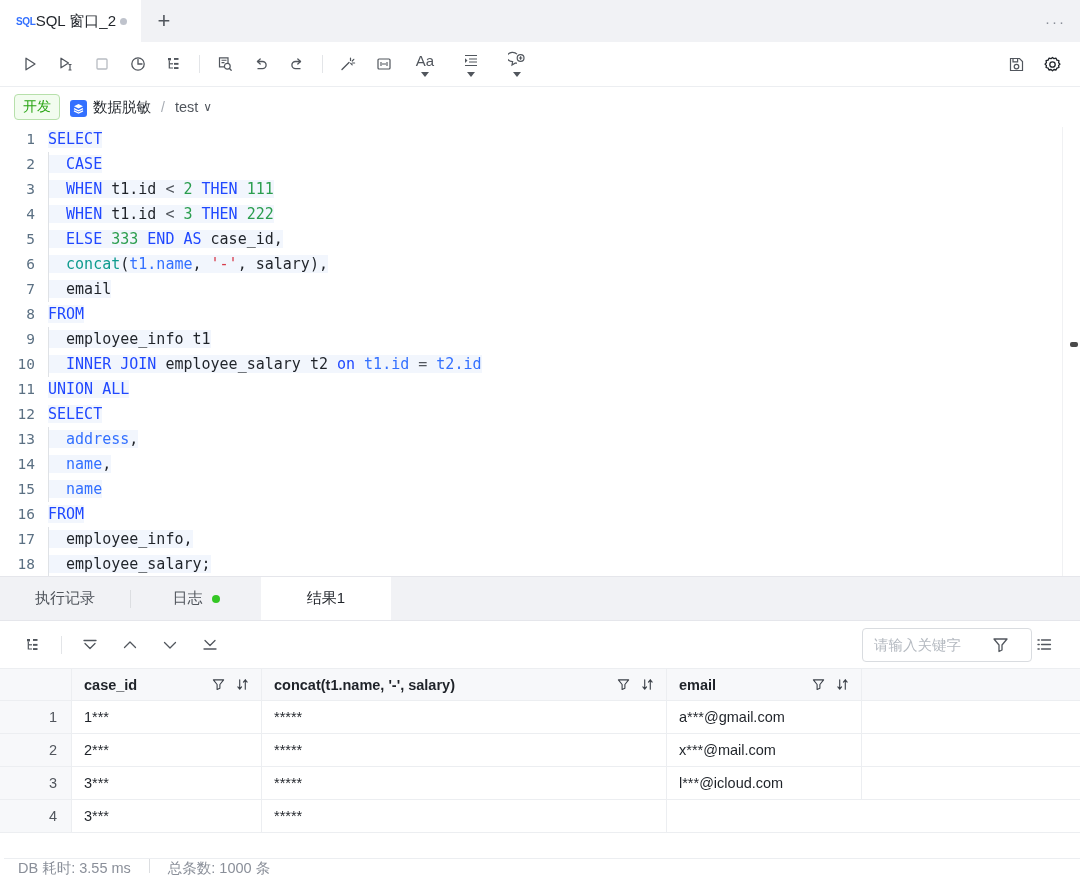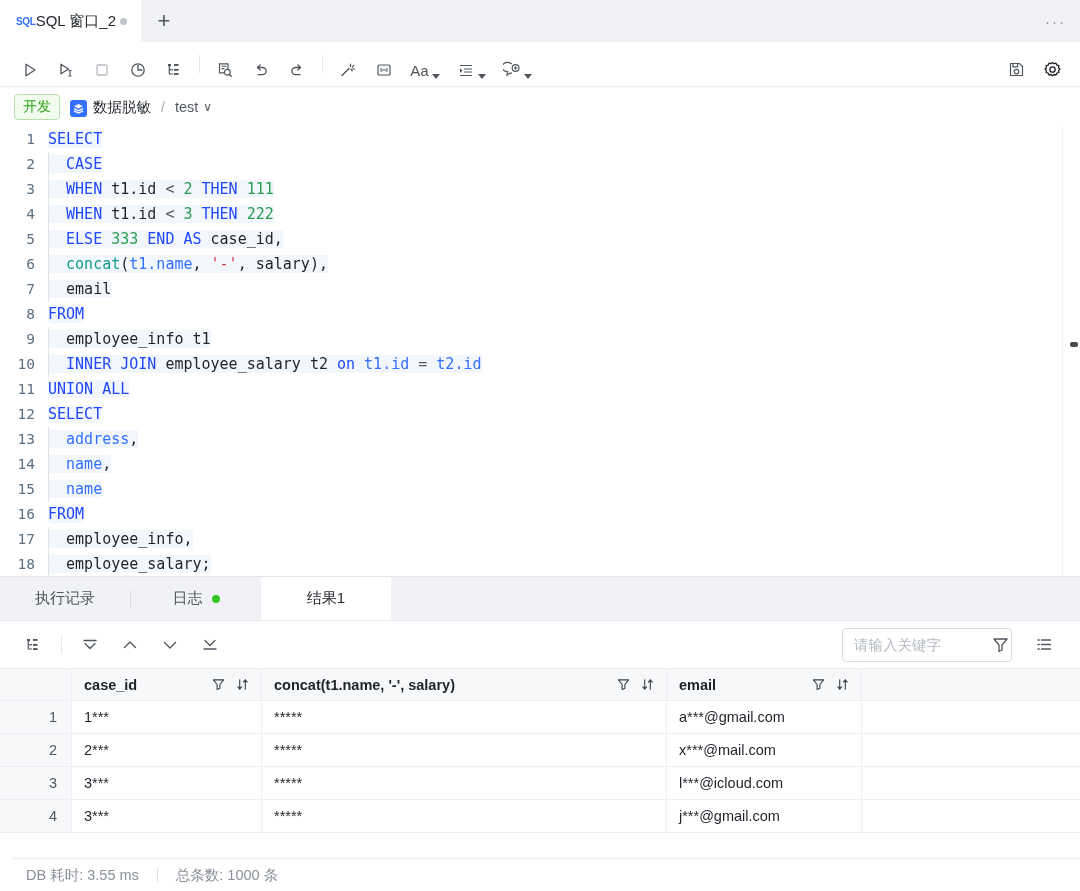--- a/index.html
+++ b/index.html
@@ -42,22 +42,22 @@
 
   
   .toolbar {
     height: 45px; background: #ffffff;
     border-bottom: 1px solid #eceef1;
     display: flex; align-items: center; padding: 0 12px;
     position: relative;
   }
   .tb-btn {
     width: 36px; height: 30px;
-    display: flex; align-items: flex-end; justify-content: center;
-    cursor: pointer; color: #51565d; border-radius: 4px;
+    display: flex; align-items: center; justify-content: center;
+    cursor: pointer; color: #51565d; border-radius: 4px; flex-direction: column;
   }
   .tb-btn.wide { width: 46px; gap: 3px; }
   .tb-sep { width: 1px; height: 18px; background: #e3e5e8; margin: 0 7px; }
   .tb-caret {
     width: 0; height: 0;
     border-left: 4px solid transparent; border-right: 4px solid transparent;
     border-top: 5px solid #51565d;
   }
   .tb-right { position: absolute; right: 10px; display: flex; align-items: center; }
 
@@ -134,21 +134,21 @@
   
   .restool {
     height: 48px; background: #fff; display: flex; align-items: center;
     padding: 0 14px; gap: 2px; position: relative;
     border-bottom: 1px solid #eceef1;
   }
   .rt-btn {
     width: 38px; height: 30px; display: flex; align-items: center;
     justify-content: center; cursor: pointer; color: #51565d;
   }
-  .search-wrap { position: absolute; right: 68px; display: flex; align-items: center; }
+  .search-wrap { position: absolute; right: 48px; display: flex; align-items: center; }
   .search-box {
     display: flex; align-items: center; height: 34px;
     border: 1px solid #d9dce0; border-radius: 4px; overflow: hidden;
     background: #fff; width: 170px;
   }
   .search-box input {
     border: 0; outline: 0; height: 100%; flex: 1;
     padding: 0 11px; font-size: 14.5px; color: #1f2329;
     font-family: "Liberation Sans", sans-serif; background: transparent;
   }
@@ -174,22 +174,22 @@
   .ghead .gcell { font-weight: bold; color: #1f2329; }
   .c1 { width: 190px; flex: none; }
   .c2 { width: 405px; flex: none; }
   .c3 { width: 195px; flex: none; }
   .c4 { flex: 1; }
   .hd-icons { margin-left: auto; display: flex; align-items: center; gap: 11px; color: #51565d; }
   .hd-ic { cursor: pointer; display: flex; }
 
   
   .statusbar {
-    position: absolute; left: 12px; right: 0; bottom: 0; height: 33px;
-    background: #fff; display: flex; align-items: center;
+    position: absolute; left: 4px; right: 0; bottom: 0; height: 33px;
+    background: #fff; display: flex; align-items: flex-start;
     padding: 0 14px; gap: 18px; font-size: 14.5px; color: #8a8f99;
     border-top: 1px solid #eceef1;
   }
   .st-sep { width: 1px; height: 14px; background: #dcdee1; }
 </style>
 </head>
 <body>
 
 <div class="tabbar">
   <div class="tab">
@@ -543,21 +543,20 @@
         <div class="gcell gidx">3</div>
         <div class="gcell c1">3***</div>
         <div class="gcell c2">*****</div>
         <div class="gcell c3">l***@icloud.com</div>
         <div class="gcell c4" style="border-right: 0px;"></div>
       </div>
       <div class="grow">
         <div class="gcell gidx">4</div>
         <div class="gcell c1">3***</div>
         <div class="gcell c2">*****</div>
-        <div class="gcell c3">j***@gmail.com</div>
         <div class="gcell c4" style="border-right: 0px;"></div>
       </div>
     </div>
 </div>
 
 <div class="statusbar">
   <span>DB 耗时: 3.55 ms</span>
   <span class="st-sep"></span>
   <span>总条数: 1000 条</span>
 </div>

